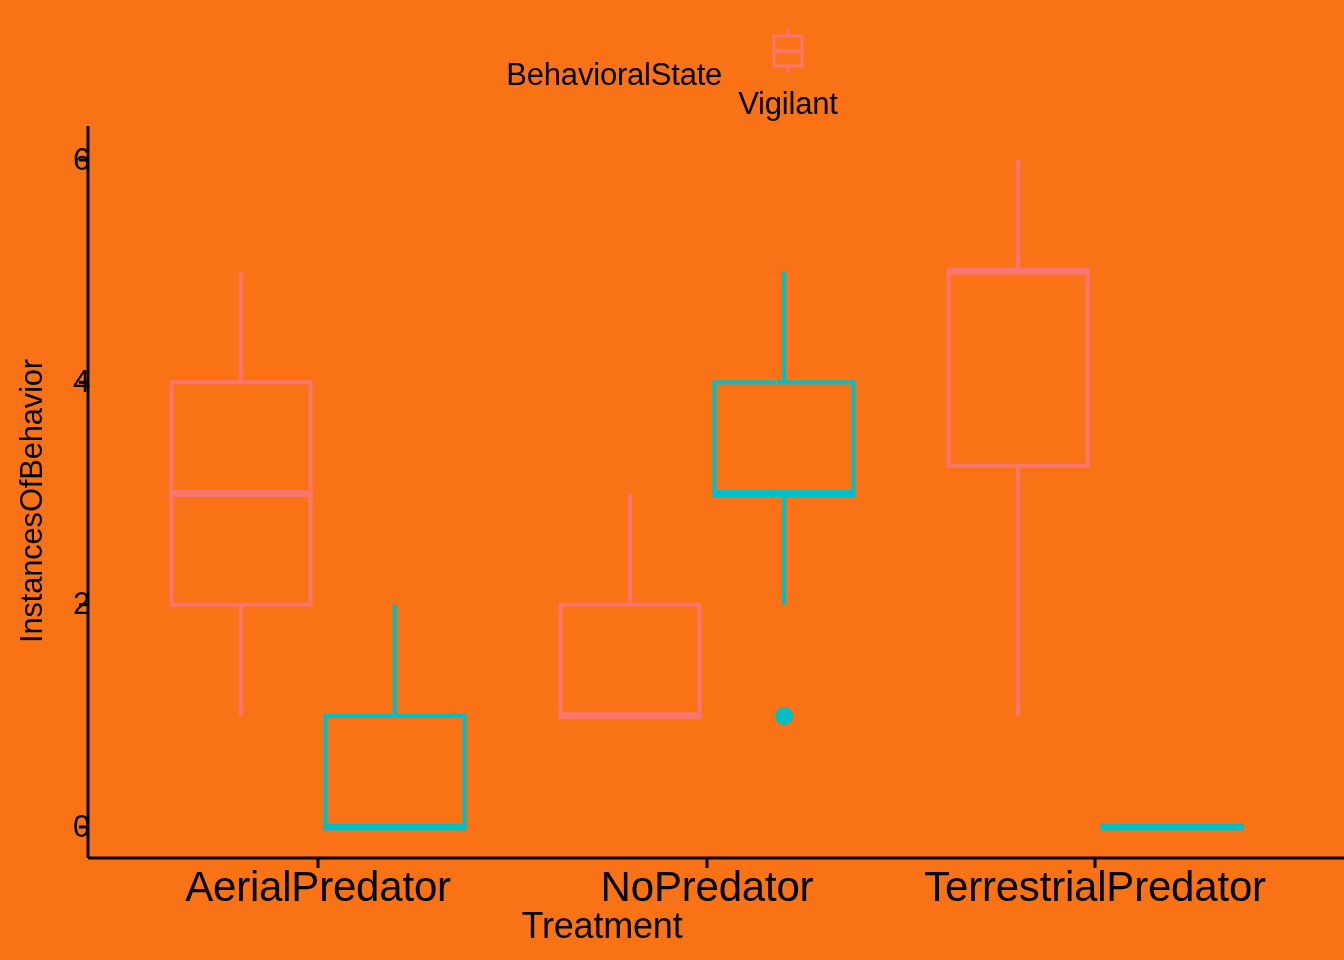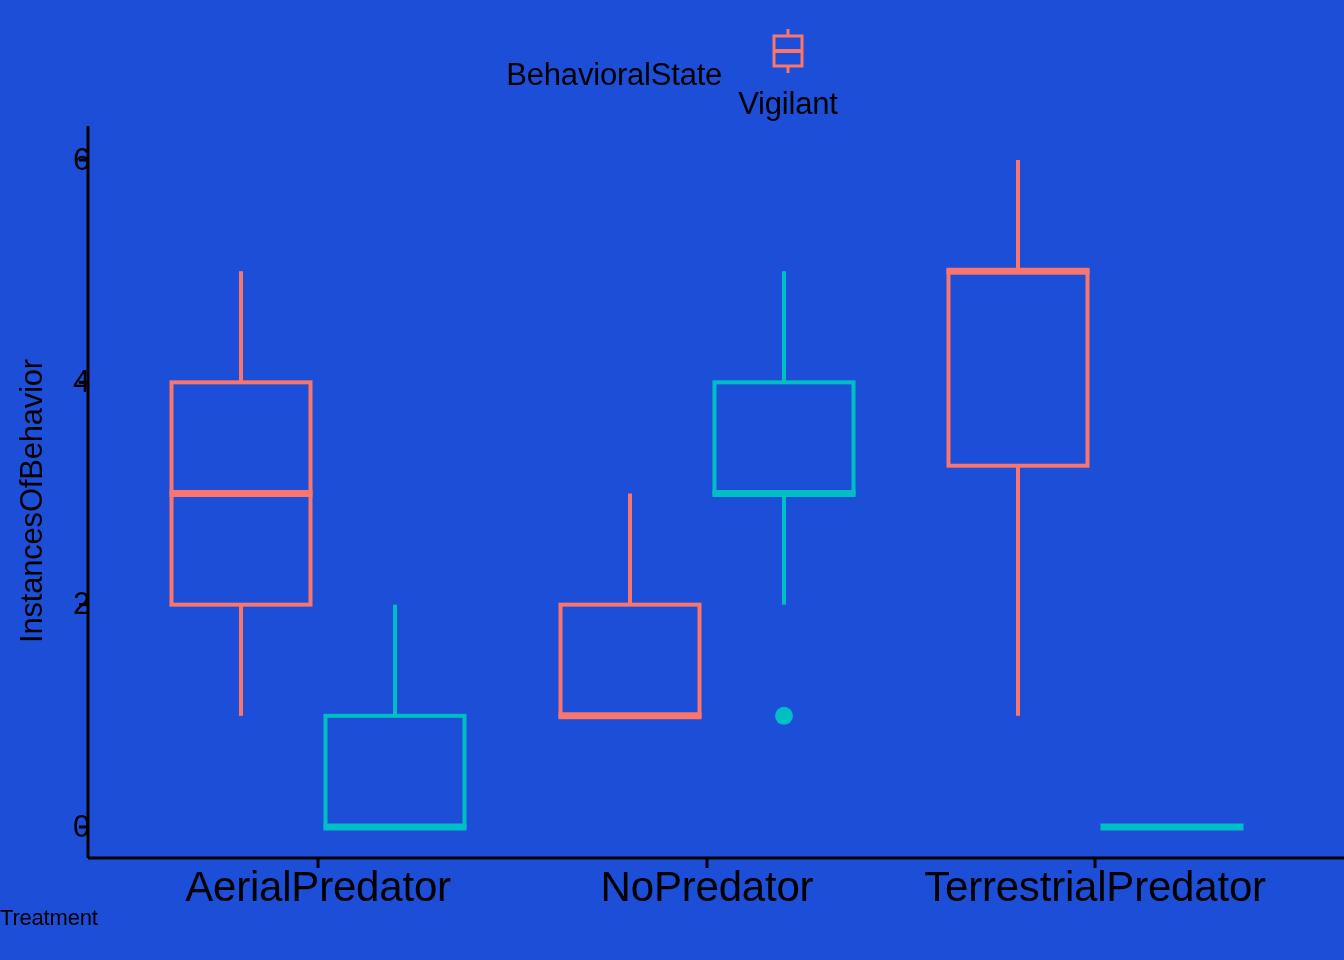--- a/index.html
+++ b/index.html
@@ -8,21 +8,21 @@
     background: #ffffff;
   }
   body {
     font-family: "Liberation Sans", sans-serif;
     color: #000000;
   }
   #plot-root {
     position: relative;
     width: 1344px;
     height: 960px;
-    background: #1d4ed8;
+    background: #f97316;
     overflow: hidden;
   }
 
   
   #legend {
     position: absolute;
     left: 0;
     top: 28px;
     width: 1344px;
     display: flex;
@@ -65,22 +65,22 @@
     transform-origin: 50% 50%;
     font-size: 31px;
     letter-spacing: -0.2px;
     white-space: nowrap;
   }
   #x-axis-title {
     position: absolute;
     left: 0;
     top: 905px;
     width: 1204px;
-    text-align: left;
-    font-size: 22px;
+    text-align: center;
+    font-size: 36px;
     letter-spacing: -0.2px;
   }
 
   
   .y-tick-label {
     position: absolute;
     right: 1254px;
     width: 60px;
     text-align: right;
     font-size: 31px;

